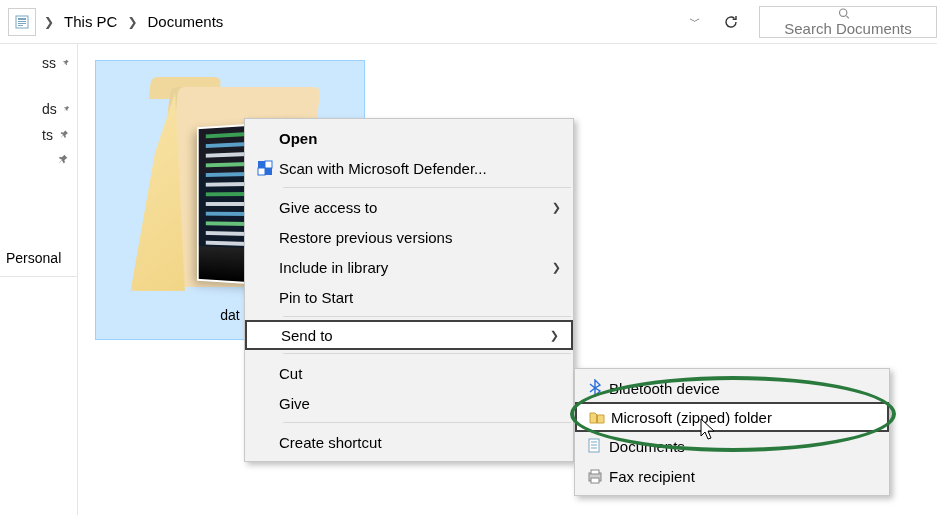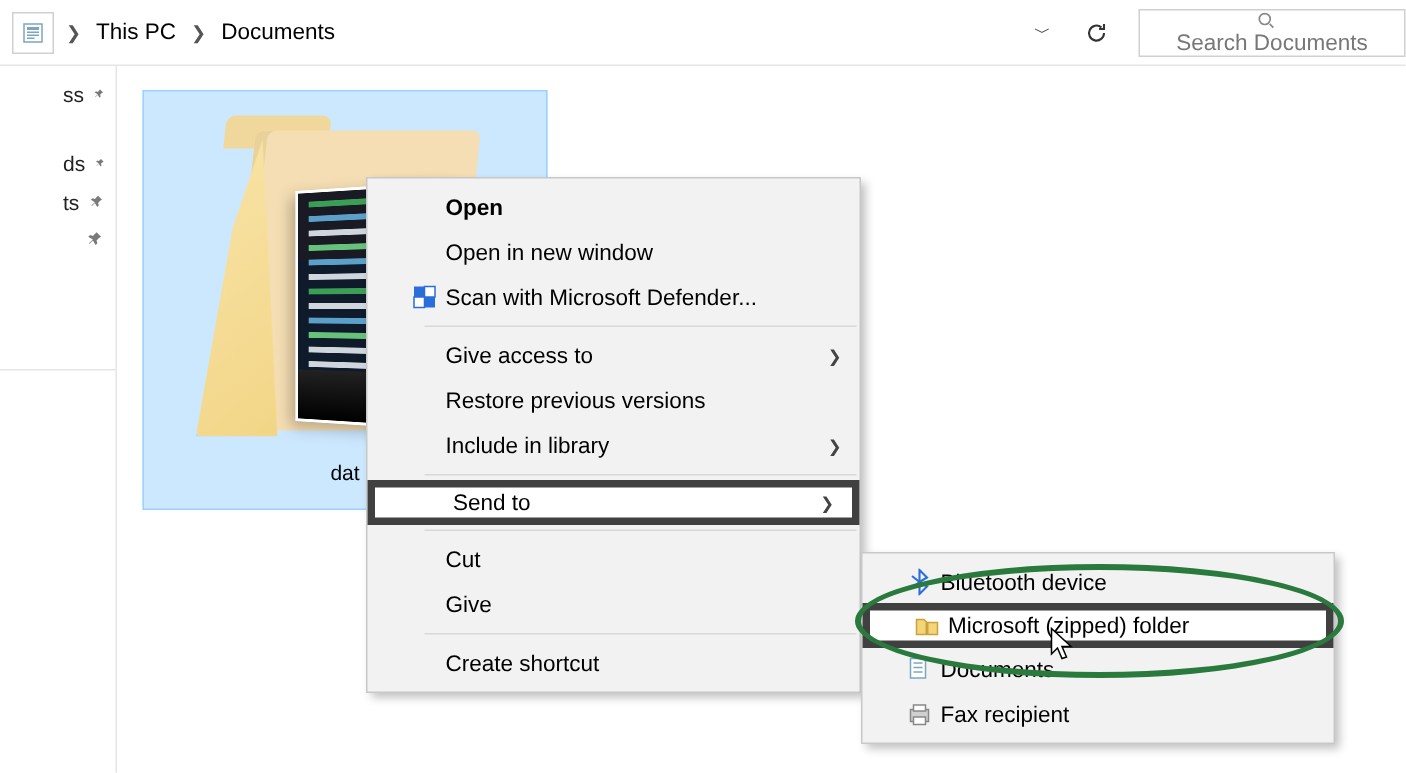--- a/index.html
+++ b/index.html
@@ -40,26 +40,26 @@
 .code-line.b { background: #5aa0c8; width: 80%; }
 .code-line.lg{ background: #66c27a; width: 40%; }
 .code-line.w { background: #cfd6dd; width: 90%; }
 .folder-front { position: absolute; left: 18px; top: 24px; width: 160px; height: 198px; background: linear-gradient(135deg,#f8e2a4 0%, #efd07a 100%); border-radius: 2px 2px 4px 4px; transform: skewX(-10deg); box-shadow: -2px 2px 4px rgba(0,0,0,.08); clip-path: polygon(0 100%, 0 30%, 6% 0, 34% 100%); }
 .folder-label { margin-top: 8px; font-size: 14px; }
 
 
 .ctx-menu { position: absolute; background: #f2f2f2; border: 1px solid #c8c8c8; box-shadow: 3px 3px 6px rgba(0,0,0,.25); font-size: 15px; padding: 4px 0; }
 .ctx-menu.primary { top: 118px; left: 244px; width: 330px; }
 .ctx-menu.secondary { top: 368px; left: 574px; width: 316px; }
-.ctx-item { display: flex; align-items: center; height: 30px; padding: 0 12px 0 24px; position: relative; justify-content: flex-end; }
+.ctx-item { display: flex; align-items: center; height: 30px; padding: 0 12px 0 6px; position: relative; justify-content: flex-end; }
 .ctx-item .icon-slot { width: 28px; display: flex; justify-content: center; }
 .ctx-item .label { flex: 1; color: #000; }
 .ctx-item .arrow { font-size: 11px; color: #444; }
 .ctx-item.bold .label { font-weight: 600; }
-.ctx-item.hover { background: #ffffff; border: 5px solid #404040; height: 30px; margin: -1px 0; }
+.ctx-item.hover { background: #ffffff; border: 2px solid #404040; height: 30px; margin: -1px 0; }
 .ctx-sep { height: 1px; background: #d8d8d8; margin: 4px 2px 4px 38px; }
 
 .icon-slot svg { width: 18px; height: 18px; }
 
 
 .highlight-ring { position: absolute; top: 376px; left: 570px; width: 326px; height: 76px; border: 4px solid #2a7a3d; border-radius: 50%; pointer-events: none; }
 
 
 .cursor { position: absolute; top: 418px; left: 700px; pointer-events: none; }
 .cursor svg { width: 18px; height: 24px; }
@@ -119,20 +119,23 @@
     <svg class="pin" viewBox="0 0 16 16" fill="#7a7a7a">
         <path d="M9 2l5 5-2 1-3 3 1 3-2 2-3-5-4 4 0-1 4-4-5-3 2-2 3 1 3-3z" transform="scale(.7) translate(3 1)"></path>
       </svg>
   </div>
   <div class="sb-item" style="justify-content:flex-end;padding-right:6px;">
     <svg class="pin" viewBox="0 0 16 16" fill="#7a7a7a">
         <path d="M9 2l5 5-2 1-3 3 1 3-2 2-3-5-4 4 0-1 4-4-5-3 2-2 3 1 3-3z" transform="scale(.7) translate(3 1)"></path>
       </svg>
   </div>
   <div style="height:70px"></div>
+  <div class="sb-section">
+    <span>Personal</span>
+  </div>
   <div style="border-top:1px solid #e5e5e5;margin-top:4px;"></div>
 </div>
 
 <div class="content">
   <div class="folder-item">
     <div class="folder-icon">
       <div class="folder-tab"></div>
       <div class="folder-back"></div>
       <div class="folder-thumb">
         <div class="code-line g"></div>
@@ -154,24 +157,20 @@
     <span class="folder-label">dat</span>
   </div>
 </div>
 
 <div class="ctx-menu primary">
   <div class="ctx-item bold">
     <span class="icon-slot"></span>
       <span class="label">Open</span>
   </div>
   <div class="ctx-item">
-    <span class="icon-slot"></span>
-      <span class="label">Open in new window</span>
-  </div>
-  <div class="ctx-item">
     <span class="icon-slot">
       <svg viewBox="0 0 18 18">
           <rect x="2" y="2" width="7" height="7" fill="#2a6edb"></rect>
           <rect x="9" y="2" width="7" height="7" fill="#fff" stroke="#2a6edb" stroke-width="1"></rect>
           <rect x="2" y="9" width="7" height="7" fill="#fff" stroke="#2a6edb" stroke-width="1"></rect>
           <rect x="9" y="9" width="7" height="7" fill="#2a6edb"></rect>
         </svg>
     </span>
     <span class="label">Scan with Microsoft Defender...</span>
   </div>
@@ -183,20 +182,24 @@
   </div>
   <div class="ctx-item">
     <span class="icon-slot"></span>
       <span class="label">Restore previous versions</span>
   </div>
   <div class="ctx-item">
     <span class="icon-slot"></span>
       <span class="label">Include in library</span>
     <span class="arrow">❯</span>
   </div>
+  <div class="ctx-item">
+    <span class="icon-slot"></span>
+      <span class="label">Pin to Start</span>
+  </div>
   <div class="ctx-sep"></div>
   <div class="ctx-item hover">
     <span class="icon-slot"></span>
       <span class="label">Send to</span>
     <span class="arrow">❯</span>
   </div>
   <div class="ctx-sep"></div>
   <div class="ctx-item">
     <span class="icon-slot"></span>
       <span class="label">Cut</span>

